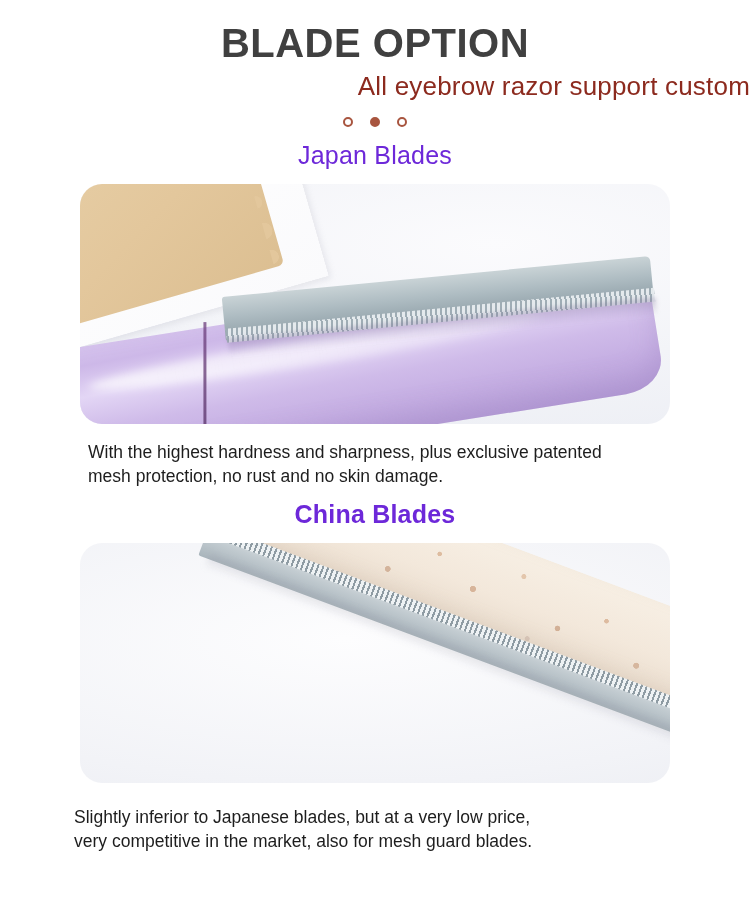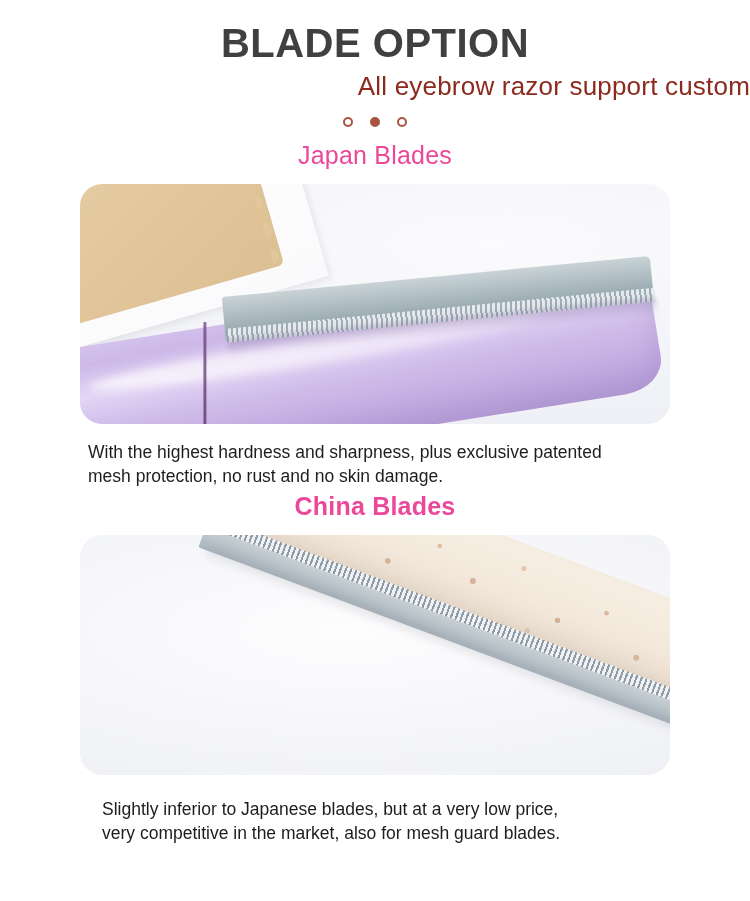--- a/index.html
+++ b/index.html
@@ -58,21 +58,21 @@
     background: transparent;
   }
   .dot.filled { background: #A8553F; border-color: #A8553F; }
 
   
   .section-heading {
     text-align: center;
     font-family: "Liberation Sans", sans-serif;
     font-size: 25px;
     font-weight: 400;
-    color: #ec4899;
+    color: #6d28d9;
     letter-spacing: 0.2px;
   }
 
   #section-japan .section-heading { margin-top: 12px; }
   #section-china .section-heading { margin-top: 0px; font-weight: bold; }
 
   
   .photo {
     position: relative;
     width: 590px;
@@ -268,22 +268,22 @@
 
   
   .caption {
     font-family: "Liberation Sans", sans-serif;
     font-size: 17.5px;
     font-weight: 400;
     color: #1d1d1d;
     line-height: 1.38;
     white-space: pre-line;
   }
-  #caption-japan { margin: 16px 0 4px 88px; width: 620px; }
-  #caption-china { margin: 22px 0 0 102px; width: 600px; }
+  #caption-japan { margin: 16px 0 12px 88px; width: 620px; }
+  #caption-china { margin: 22px 0 0 74px; width: 600px; }
 </style>
 </head>
 <body>
 
 <div class="page">
 
   <div class="header">
     <h1 class="main-title">BLADE OPTION</h1>
     <div class="subtitle">All eyebrow razor support custom</div>
   </div>

